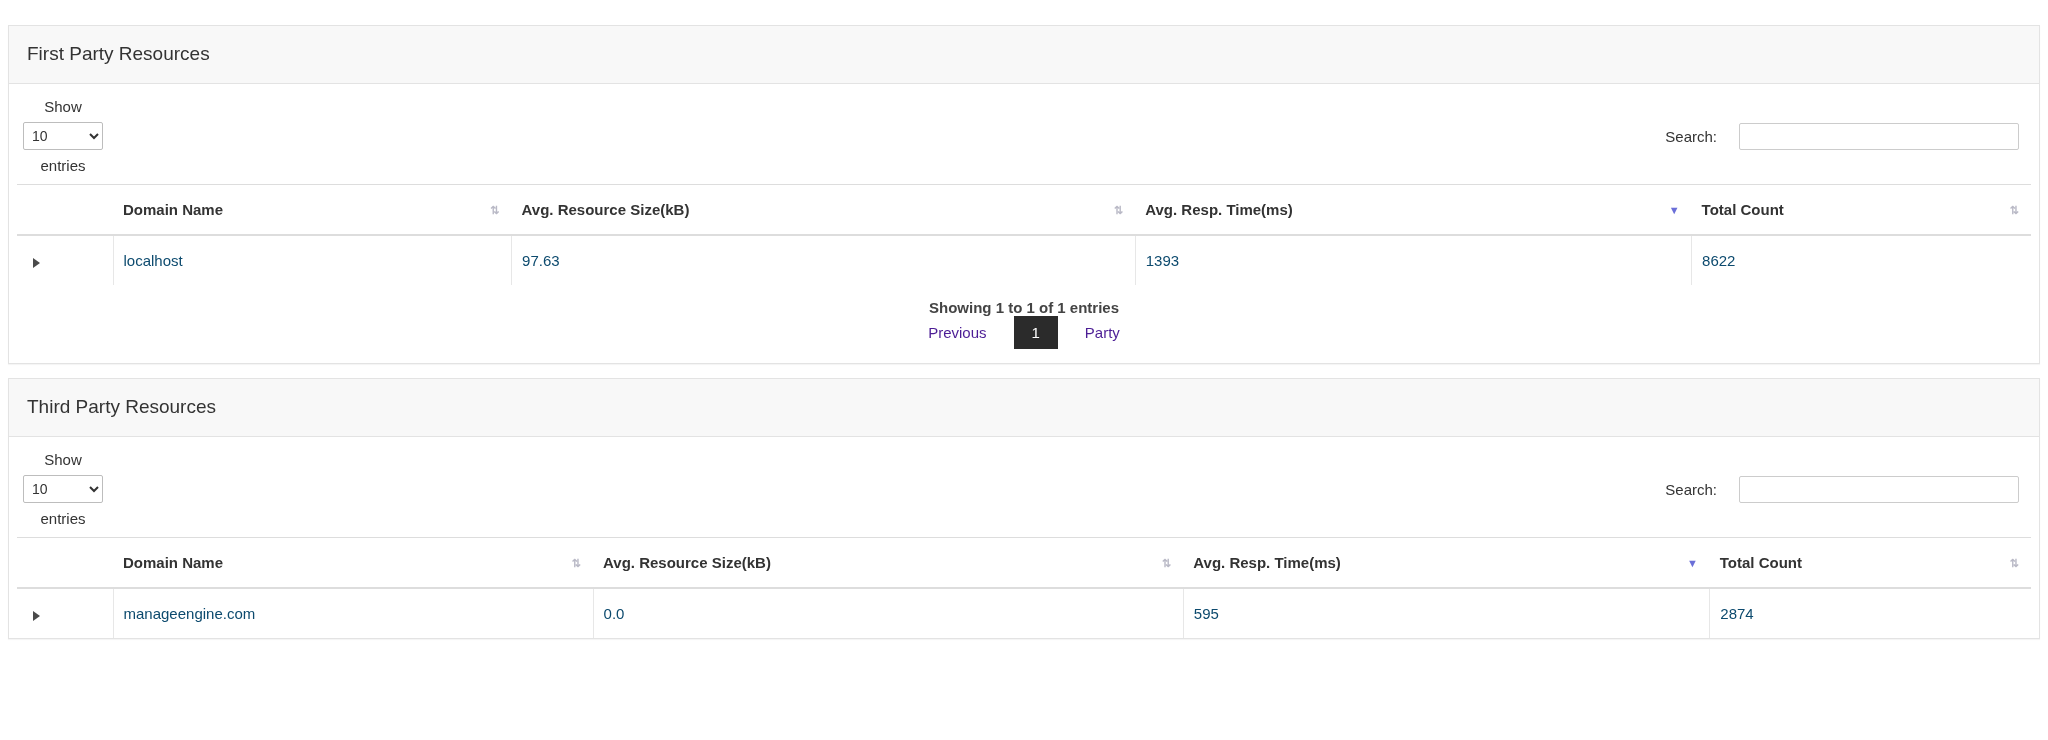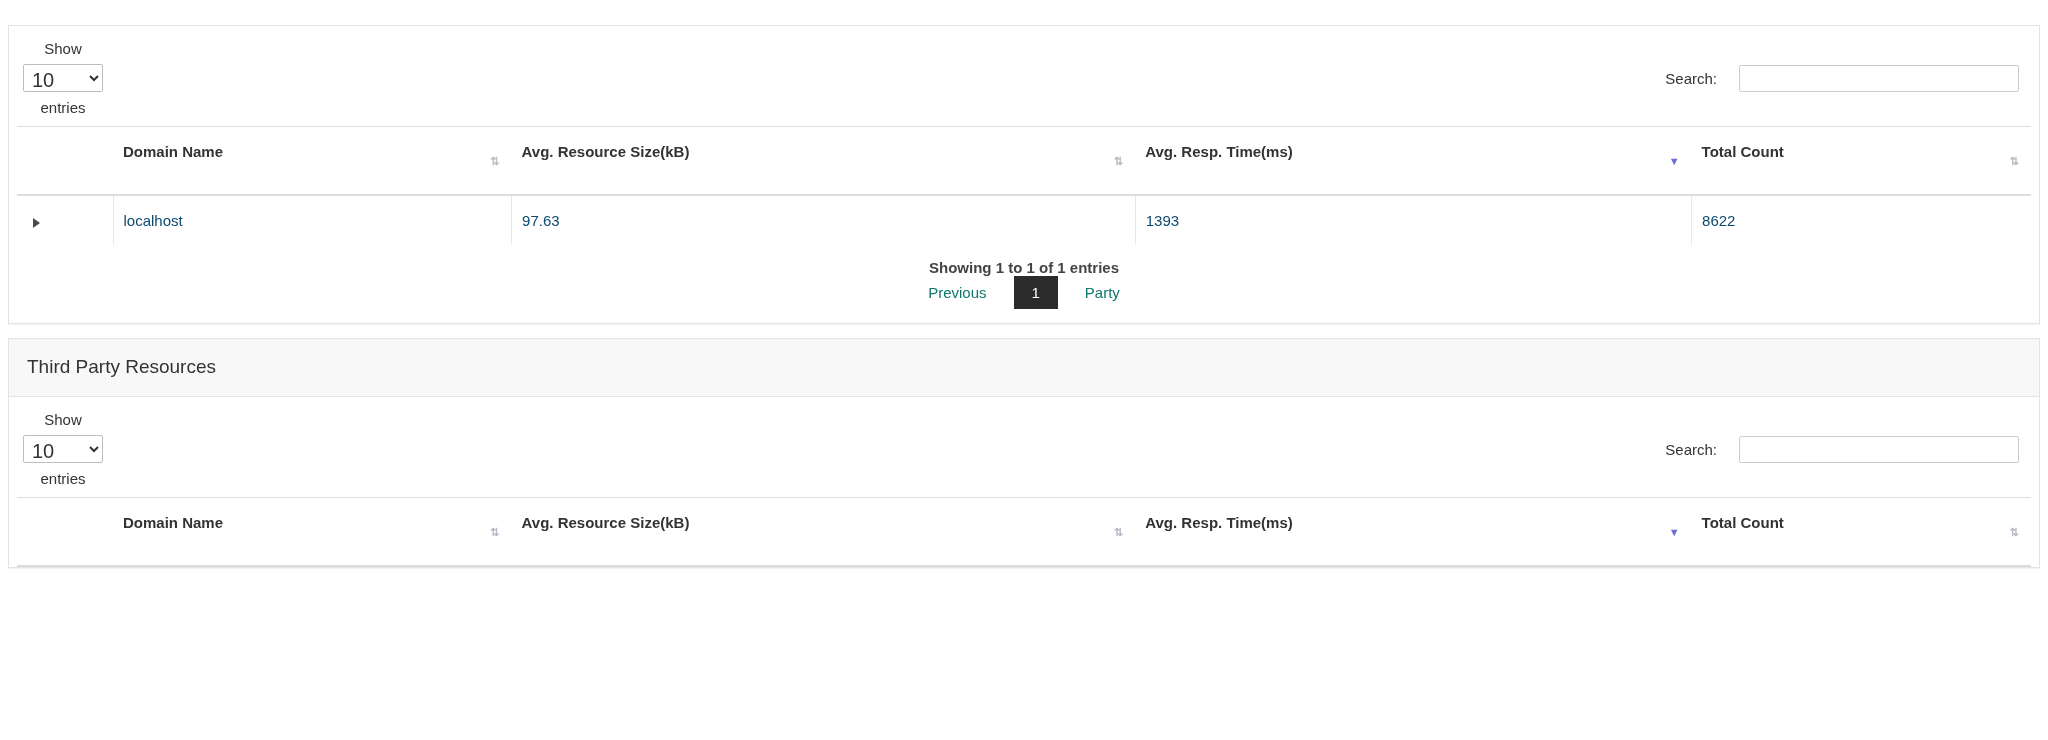--- a/index.html
+++ b/index.html
@@ -51,21 +51,21 @@
 
   .dt-length {
     display: flex;
     align-items: center;
     gap: 7px;
     white-space: nowrap;
     flex-direction: column;
   }
   .dt-length select {
     font-family: "Liberation Sans", sans-serif;
-    font-size: 20px;
+    font-size: 14px;
     padding: 3px 4px;
     border: 1px solid #bdbdbd;
     border-radius: 2px;
     background: #ffffff;
     color: #333;
     height: 28px;
     width: 80px;
   }
 
   .dt-filter {
@@ -89,21 +89,21 @@
 
   table.dt {
     width: 100%;
     border-collapse: collapse;
     font-size: 15px;
   }
   table.dt thead th {
     border-top: 1px solid #dddddd;
     border-bottom: 2px solid #dddddd;
     text-align: left;
-    padding: 16px 10px 34px 10px;
+    padding: 16px 10px 16px 10px;
     font-weight: bold;
     font-size: 15px;
     color: #333333;
     position: relative;
     white-space: nowrap;
   }
   table.dt thead th.col-toggle { width: 96px; border-right: 0; }
   table.dt thead th .sorticon {
     position: absolute;
     right: 12px;
@@ -166,31 +166,32 @@
     cursor: default;
   }
   .pg.num {
     background: #2b2b2b;
     color: #ffffff;
     border-color: #2b2b2b;
     margin: 0 10px;
     padding: 7px 17px;
     font-weight: normal;
   }
-  .pg.enabled { color: #0f766e; }
+  .pg.enabled { color: #4c1d95; }
 
   .panel.clipped .panel-body { padding-bottom: 0; }
   .clip-wrap { overflow: hidden; }
 </style>
 </head>
 <body>
 
 <div class="page">
 
   <section class="panel">
+    <div class="panel-head">First Party Resources</div>
     <div class="panel-body">
 
       <div class="dt-top">
         <div class="dt-length">
           <span>Show</span>
           <select>
             <option>10</option>
             <option>25</option>
             <option>50</option>
             <option>100</option>
@@ -291,19 +292,28 @@
               <span>Avg. Resp. Time(ms)</span>
               <span class="sorticon active">▼</span>
             </th>
             <th>
               <span>Total Count</span>
               <span class="sorticon">⇅</span>
             </th>
           </tr>
         </thead>
         <tbody>
+          <tr class="odd">
+            <td class="toggle-cell">
+              <span class="expander"></span>
+            </td>
+            <td>manageengine.com</td>
+            <td>0.0</td>
+            <td>595</td>
+            <td>2874</td>
+          </tr>
         </tbody>
       </table>
 
     </div>
   </section>
 
 </div>
 
 </body></html>

